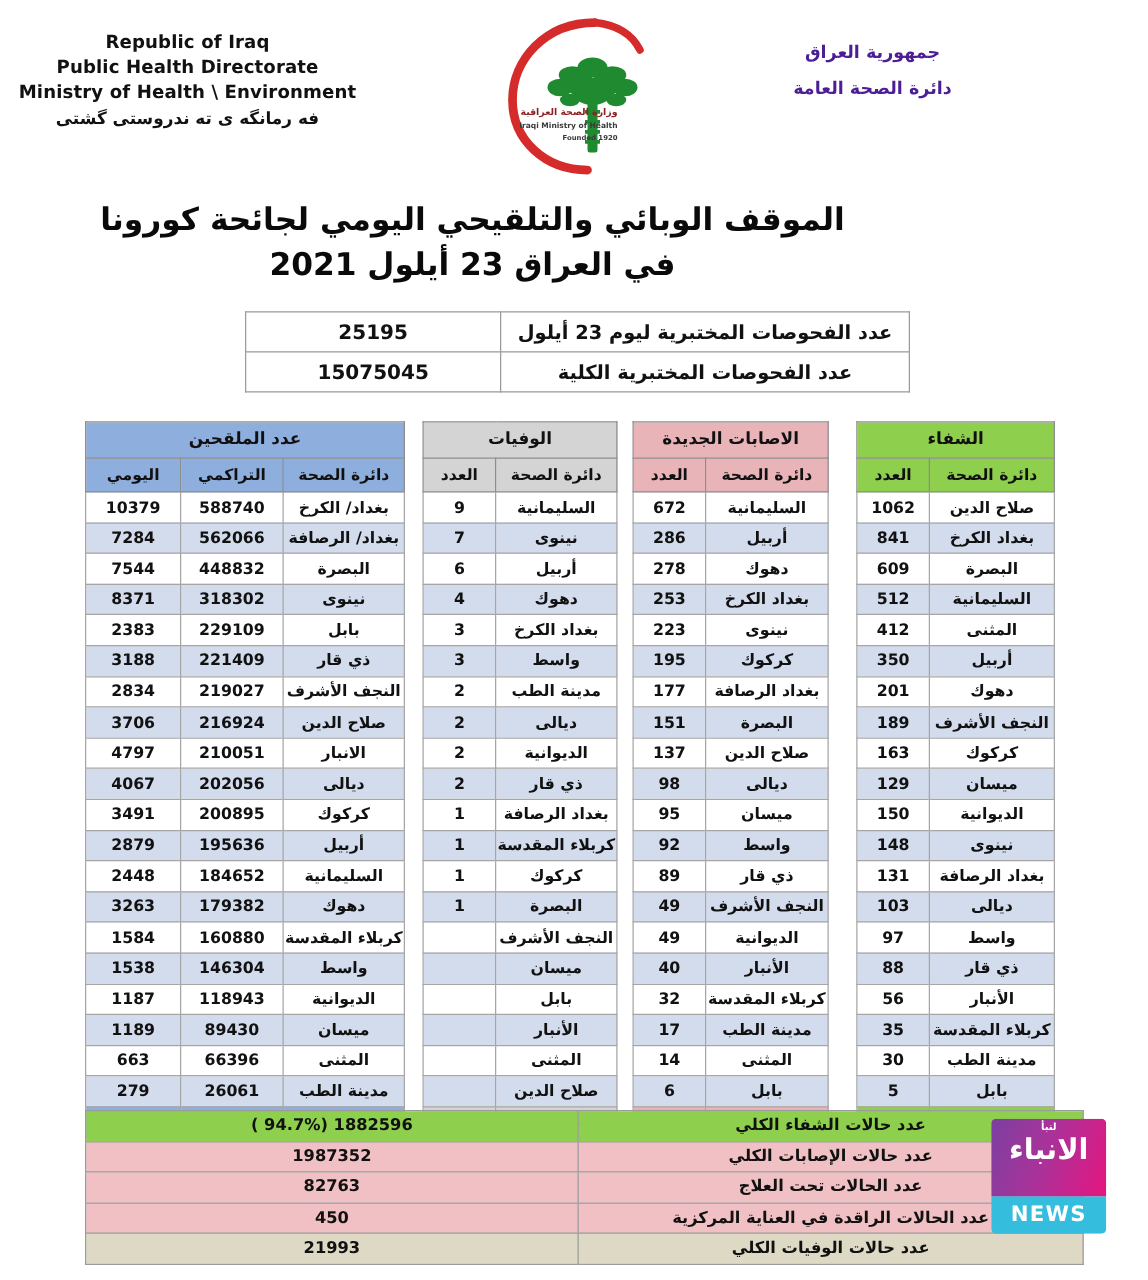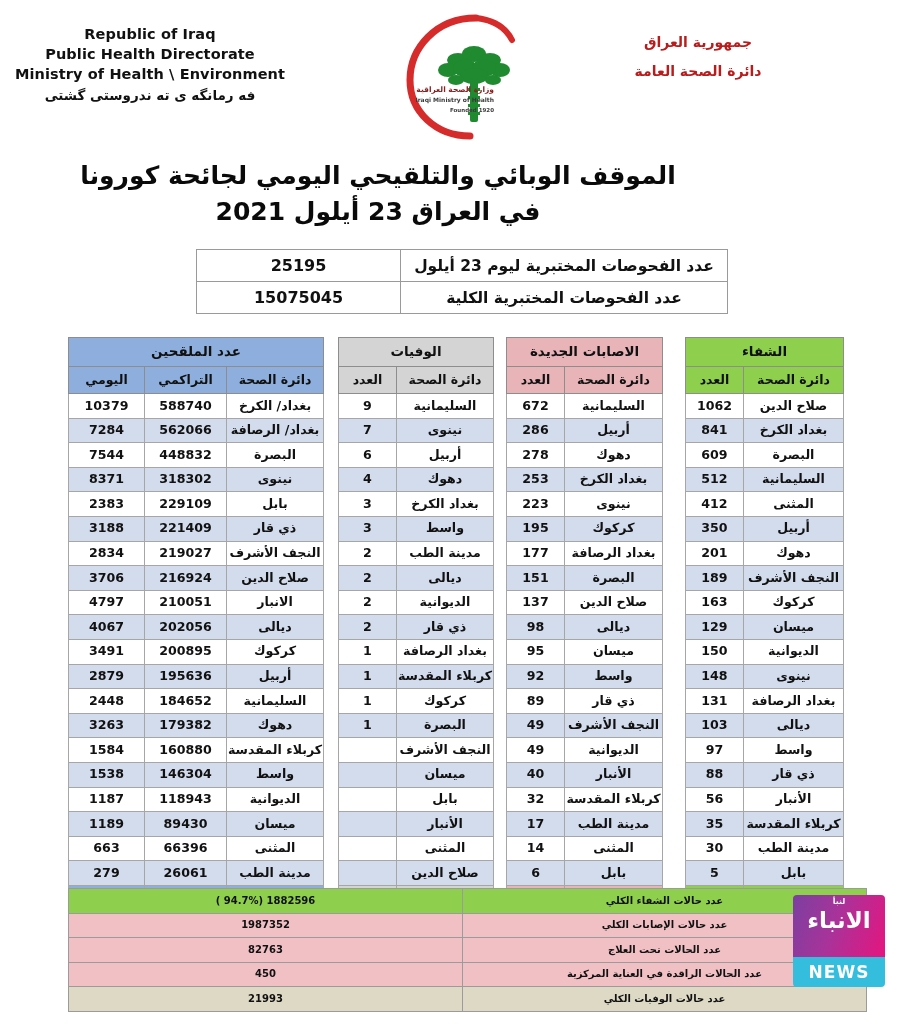--- a/index.html
+++ b/index.html
@@ -49,21 +49,21 @@
     top: 28px;
     right: 105px;
     width: 230px;
     text-align: center;
     direction: rtl;
   }
   .hdr-right div {
     font-size: 14px;
     font-weight: bold;
     line-height: 29px;
-    color: #b91c1c;
+    color: #4c1d95;
   }
 
   
   .logo {
     position: absolute;
     left: 398px;
     top: 8px;
     width: 150px;
     height: 135px;
   }
@@ -187,21 +187,21 @@
     top: 888px;
     left: 68px;
     width: 780px;
     border-collapse: collapse;
     direction: rtl;
     table-layout: fixed;
   }
   .summary td {
     border: 1px solid #9b9b9b;
     height: 23.5px;
-    font-size: 10px;
+    font-size: 13px;
     font-weight: bold;
     text-align: center;
     padding: 0 4px;
     line-height: 1;
   }
   .summary td.s-lbl { width: 395px; }
   .summary td.s-val { width: 385px; }
   .summary tr.r-green td { background: #8ed04e; }
   .summary tr.r-pink  td { background: #f0c0c4; }
   .summary tr.r-beige td { background: #ddd9c4; }

